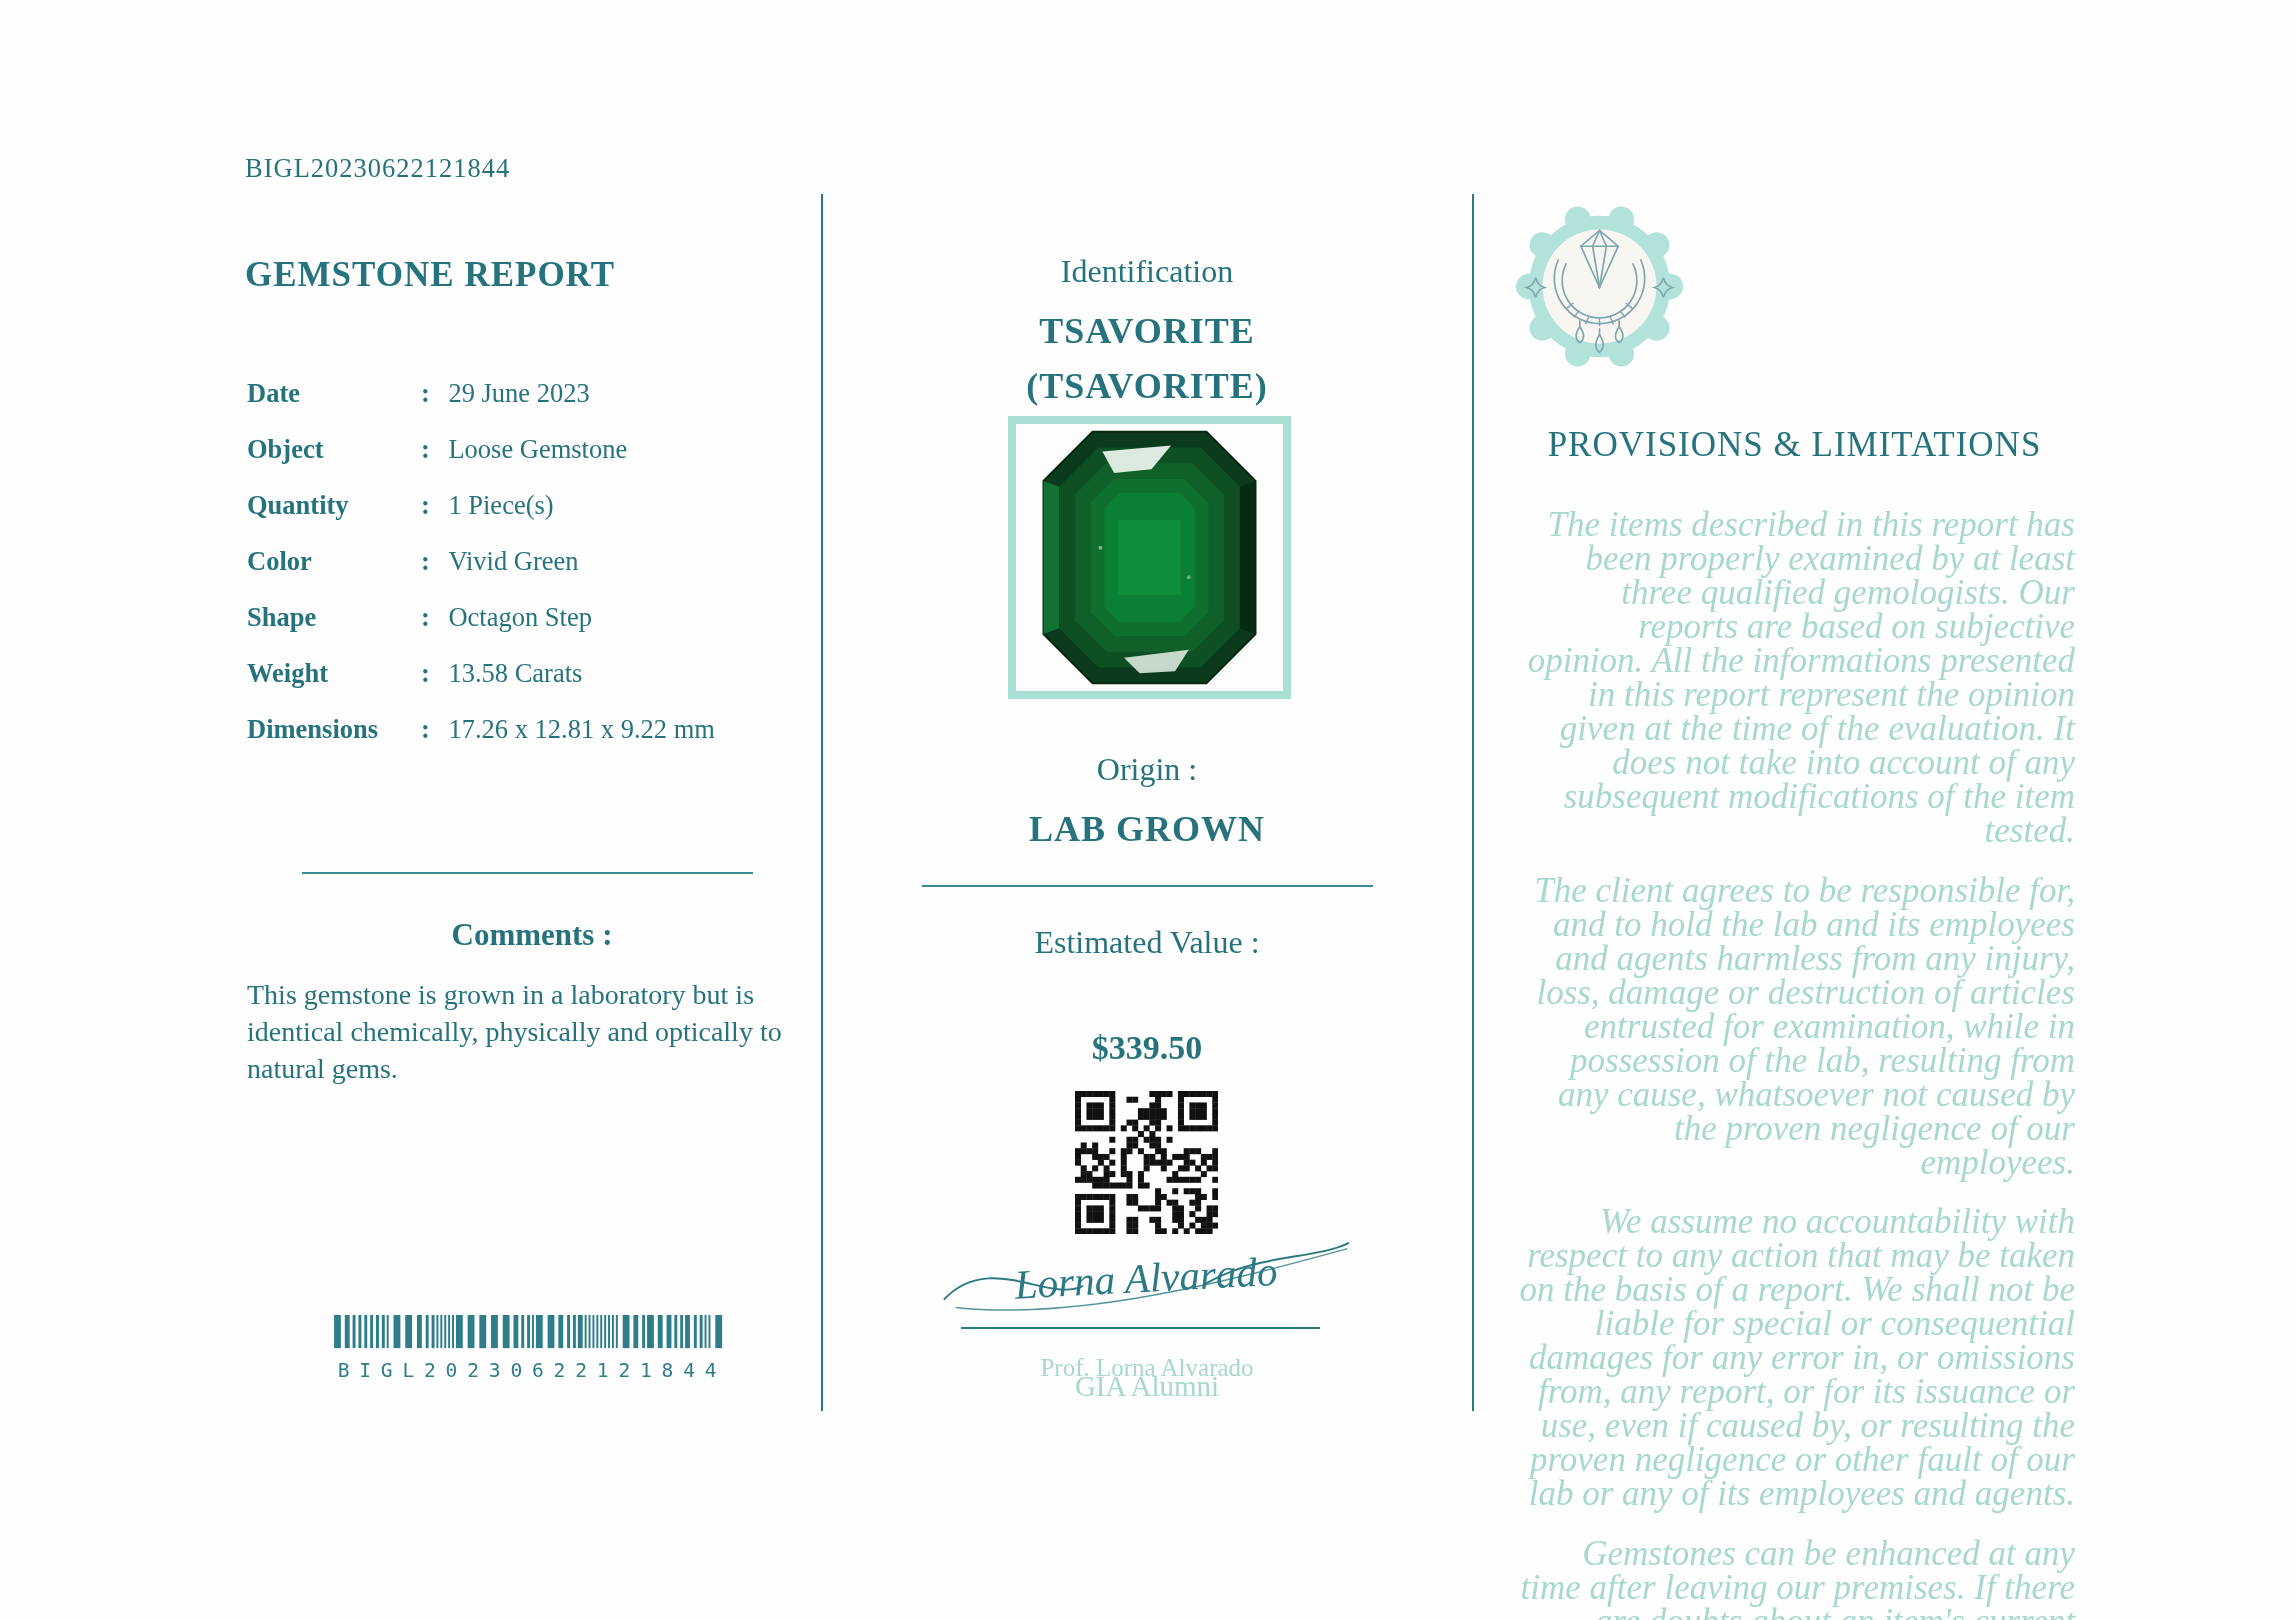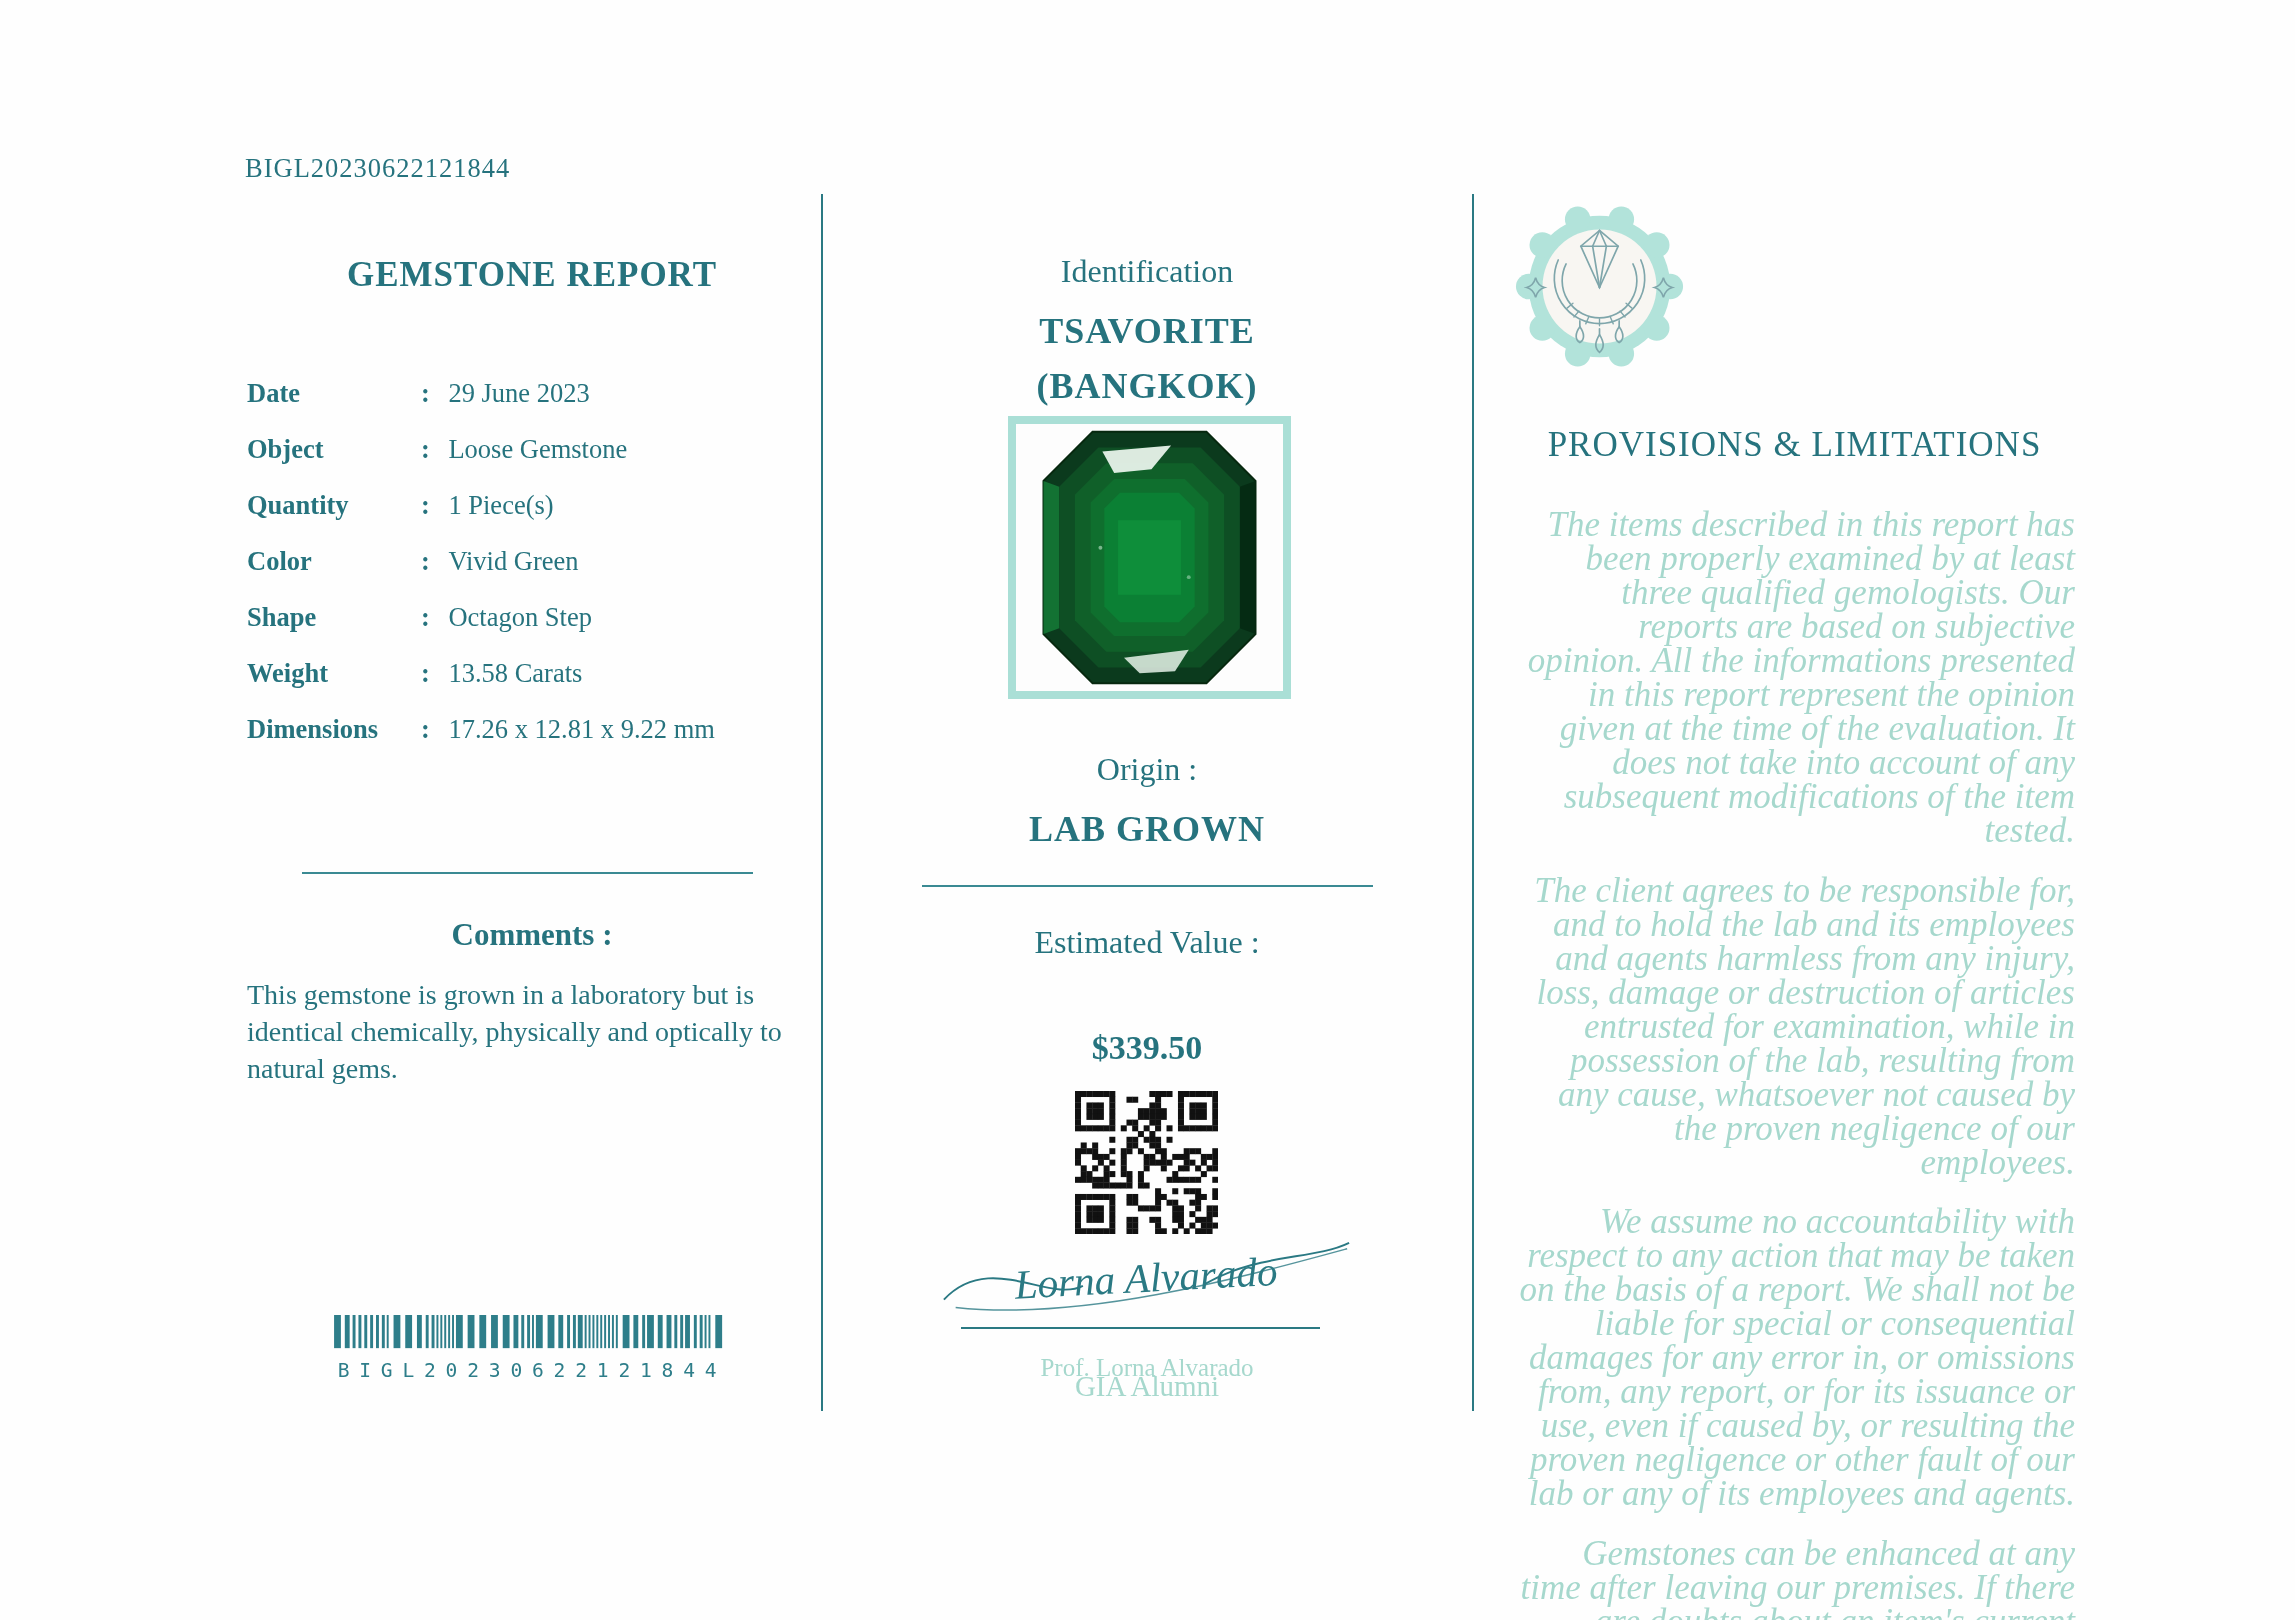--- a/index.html
+++ b/index.html
@@ -5,21 +5,21 @@
   html,body{margin:0;padding:0;background:#ffffff;}
   .page{
     position:relative;width:2296px;height:1620px;background:#fefefe;overflow:hidden;
     font-family:"Liberation Serif","DejaVu Serif",serif;color:#26737e;
   }
 
   
   .col-left{position:absolute;left:245px;top:0;width:574px;height:100%;}
   .report-number{position:absolute;top:153px;left:0;font-size:26.5px;letter-spacing:1px;}
   .report-title{position:absolute;top:255px;left:0;width:100%;margin:0;
-    font-size:35px;font-weight:bold;text-align:center;letter-spacing:1px;}
+    font-size:35px;font-weight:bold;text-align:left;letter-spacing:1px;}
   .fields{position:absolute;top:365px;left:2px;right:0;}
   .field-row{display:flex;align-items:center;height:56px;font-size:26.5px;}
   .f-label{width:174px;font-weight:bold;}
   .f-colon{width:27.4px;font-weight:bold;}
   .f-value{flex:1;}
   .divider-h{position:absolute;height:2px;background:#3a8a93;}
   .lc-divider{top:872px;left:57px;width:451px;}
   .comments-heading{position:absolute;top:917px;left:0;width:100%;margin:0;
     font-size:31px;font-weight:bold;text-align:center;}
   .comments-text{position:absolute;top:976px;left:2px;width:572px;margin:0;
@@ -175,21 +175,21 @@
         </svg>
       <div class="barcode-text">BIGL20230622121844</div>
     </div>
   </section>
 
   <div class="vline vline1"></div>
 
   <section class="col-mid">
     <div class="ident-label">Identification</div>
     <div class="species">TSAVORITE</div>
-    <div class="variety">(BANGKOK)</div>
+    <div class="variety">(TSAVORITE)</div>
 
     <div class="gem-frame">
       <svg width="267" height="267" viewBox="0 0 272 272">
         <g transform="translate(26,6)">
           <polygon points="52,2 168,2 218,52 218,208 168,258 52,258 2,208 2,52" fill="#0b3a1d" stroke="#07280f" stroke-width="2"></polygon>
           <polygon points="2,52 18,58 18,202 2,208" fill="#15813a" opacity="0.8"></polygon>
           <polygon points="202,58 218,52 218,208 202,202" fill="#052912" opacity="0.85"></polygon>
           <polygon points="58,18 162,18 202,58 202,202 162,242 58,242 18,202 18,58" fill="#0e4f24"></polygon>
           <polygon points="66,34 154,34 186,66 186,194 154,226 66,226 34,194 34,66" fill="#106029"></polygon>
           <polygon points="74,50 146,50 170,74 170,186 146,210 74,210 50,186 50,74" fill="#0f6f2e"></polygon>

